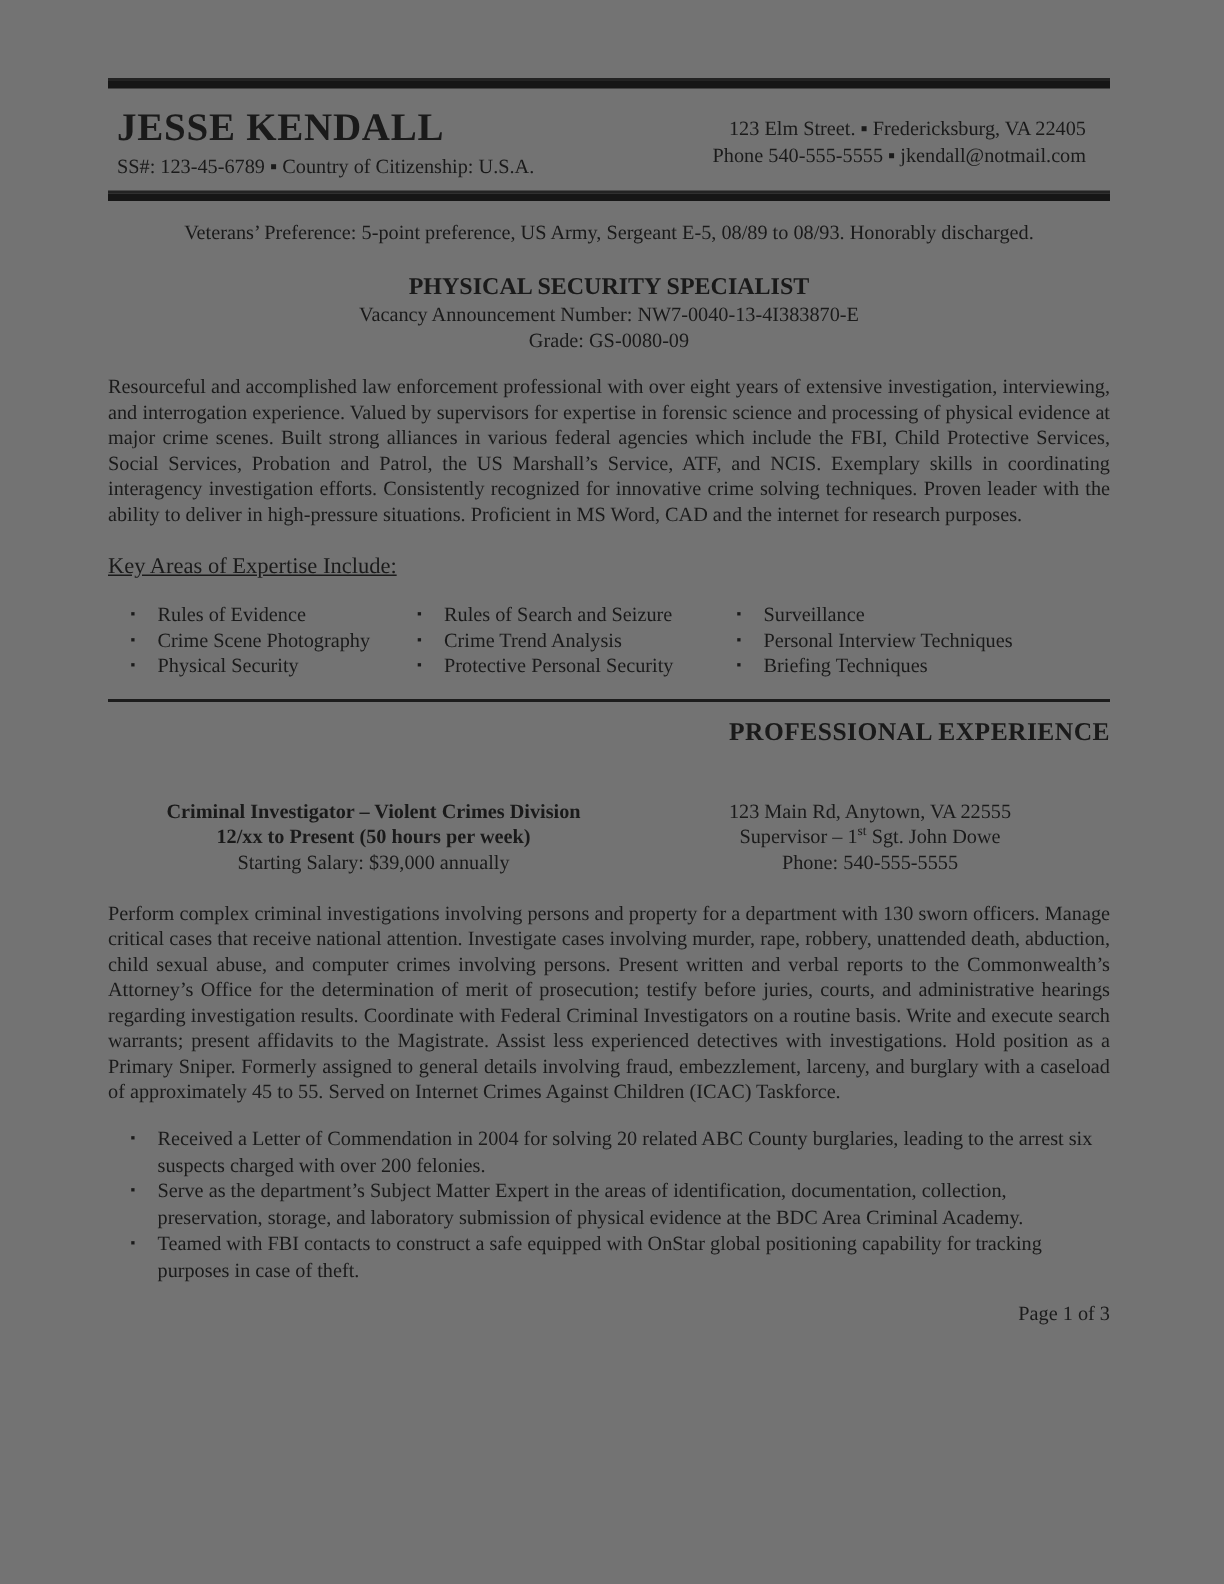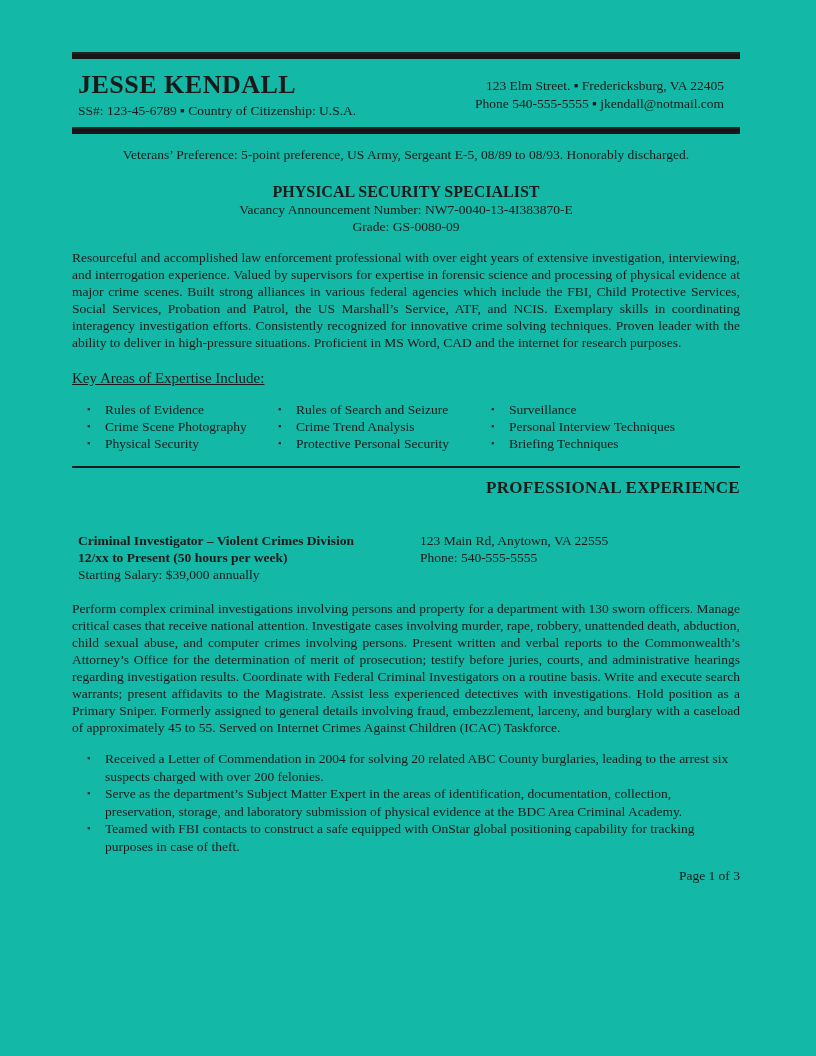--- a/index.html
+++ b/index.html
@@ -1,20 +1,20 @@
 <!DOCTYPE html>
 <html><head>
 <meta charset="utf-8">
 <style>
   * { margin: 0; padding: 0; box-sizing: border-box; }
   html, body { background: #e8e8e8; }
   .page {
     position: relative;
     width: 816px; height: 1056px;
-    background: #14b8a6;
+    background: #737373;
     font-family: "Liberation Serif", "DejaVu Serif", serif;
     color: #1a1a1a;
     overflow: hidden;
   }
   .content { position: absolute; left: 72px; top: 52px; width: 668px; }
 
   .rule-double { height: 2px; border-top: 2px solid #232323; border-bottom: 5px solid #161616; }
   .rule-thin { border-top: 2px solid #1c1c1c; margin-top: 14px; }
 
   .header-grid { display: flex; align-items: center; padding: 11px 0 8px 0; }
@@ -32,21 +32,21 @@
   .expertise-heading { margin-top: 19px; font-size: 15px; line-height: 17px; text-decoration: underline; }
   .expertise-grid { display: flex; margin-top: 14px; padding-left: 15px; font-size: 13.5px; line-height: 17px; }
   .exp-col-1 { width: 191px; }
   .exp-col-2 { width: 213px; }
   .exp-col-3 { flex: 1; }
   .exp-item { display: flex; }
   .marker { width: 18px; flex: none; font-size: 9px; line-height: 17px; }
 
   .section-title { margin-top: 10px; font-size: 17px; line-height: 20px; font-weight: bold; text-align: right; letter-spacing: 0.3px; }
 
-  .job-grid { display: flex; margin-top: 34px; font-size: 13.5px; line-height: 17px; }
+  .job-grid { display: flex; margin-top: 34px; font-size: 13.5px; line-height: 17px; text-align: center; }
   .job-left { width: 348px; padding-left: 6px; }
   .job-right { flex: 1; }
   .bold { font-weight: bold; }
   sup { font-size: 9px; line-height: 0; }
 
   .desc { margin-top: 17px; }
 
   .bullet-list { margin-top: 14px; padding-left: 15px; font-size: 13.5px; line-height: 17.5px; }
   .bullet-item { display: flex; }
   .bullet-text { flex: 1; padding-right: 4px; }
@@ -134,20 +134,21 @@
     <div class="section-title">PROFESSIONAL EXPERIENCE</div>
 
     <div class="job-grid">
       <div class="job-left">
         <div class="bold">Criminal Investigator – Violent Crimes Division</div>
         <div class="bold">12/xx to Present (50 hours per week)</div>
         <div>Starting Salary: $39,000 annually</div>
       </div>
       <div class="job-right">
         <div>123 Main Rd, Anytown, VA 22555</div>
+        <div><span>Supervisor – 1</span><sup>st</sup><span> Sgt. John Dowe</span></div>
         <div>Phone: 540-555-5555</div>
       </div>
     </div>
 
     <p class="body-par desc">Perform complex criminal investigations involving persons and property for a department with 130 sworn officers. Manage critical cases that receive national attention. Investigate cases involving murder, rape, robbery, unattended death, abduction, child sexual abuse, and computer crimes involving persons. Present written and verbal reports to the Commonwealth’s Attorney’s Office for the determination of merit of prosecution; testify before juries, courts, and administrative hearings regarding investigation results. Coordinate with Federal Criminal Investigators on a routine basis. Write and execute search warrants; present affidavits to the Magistrate. Assist less experienced detectives with investigations. Hold position as a Primary Sniper. Formerly assigned to general details involving fraud, embezzlement, larceny, and burglary with a caseload of approximately 45 to 55. Served on Internet Crimes Against Children (ICAC) Taskforce.</p>
 
     <div class="bullet-list">
       <div class="bullet-item">
           <span class="marker">▪</span>
           <span class="bullet-text">Received a Letter of Commendation in 2004 for solving 20 related ABC County burglaries, leading to the arrest six suspects charged with over 200 felonies.</span>

